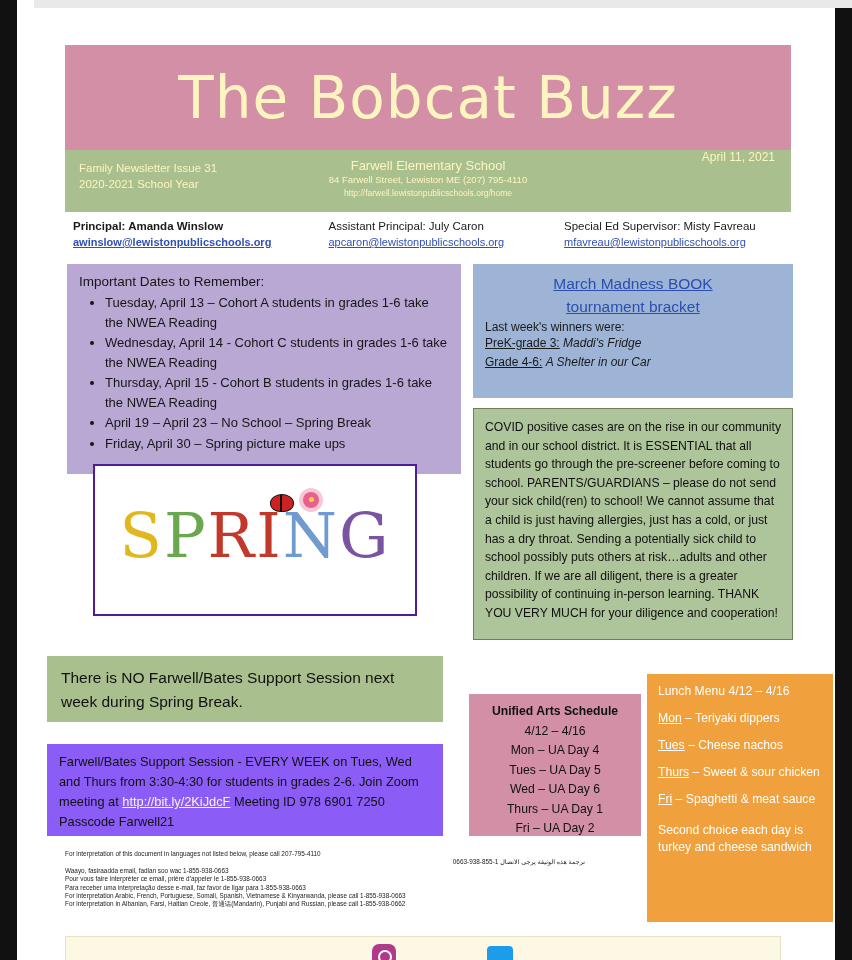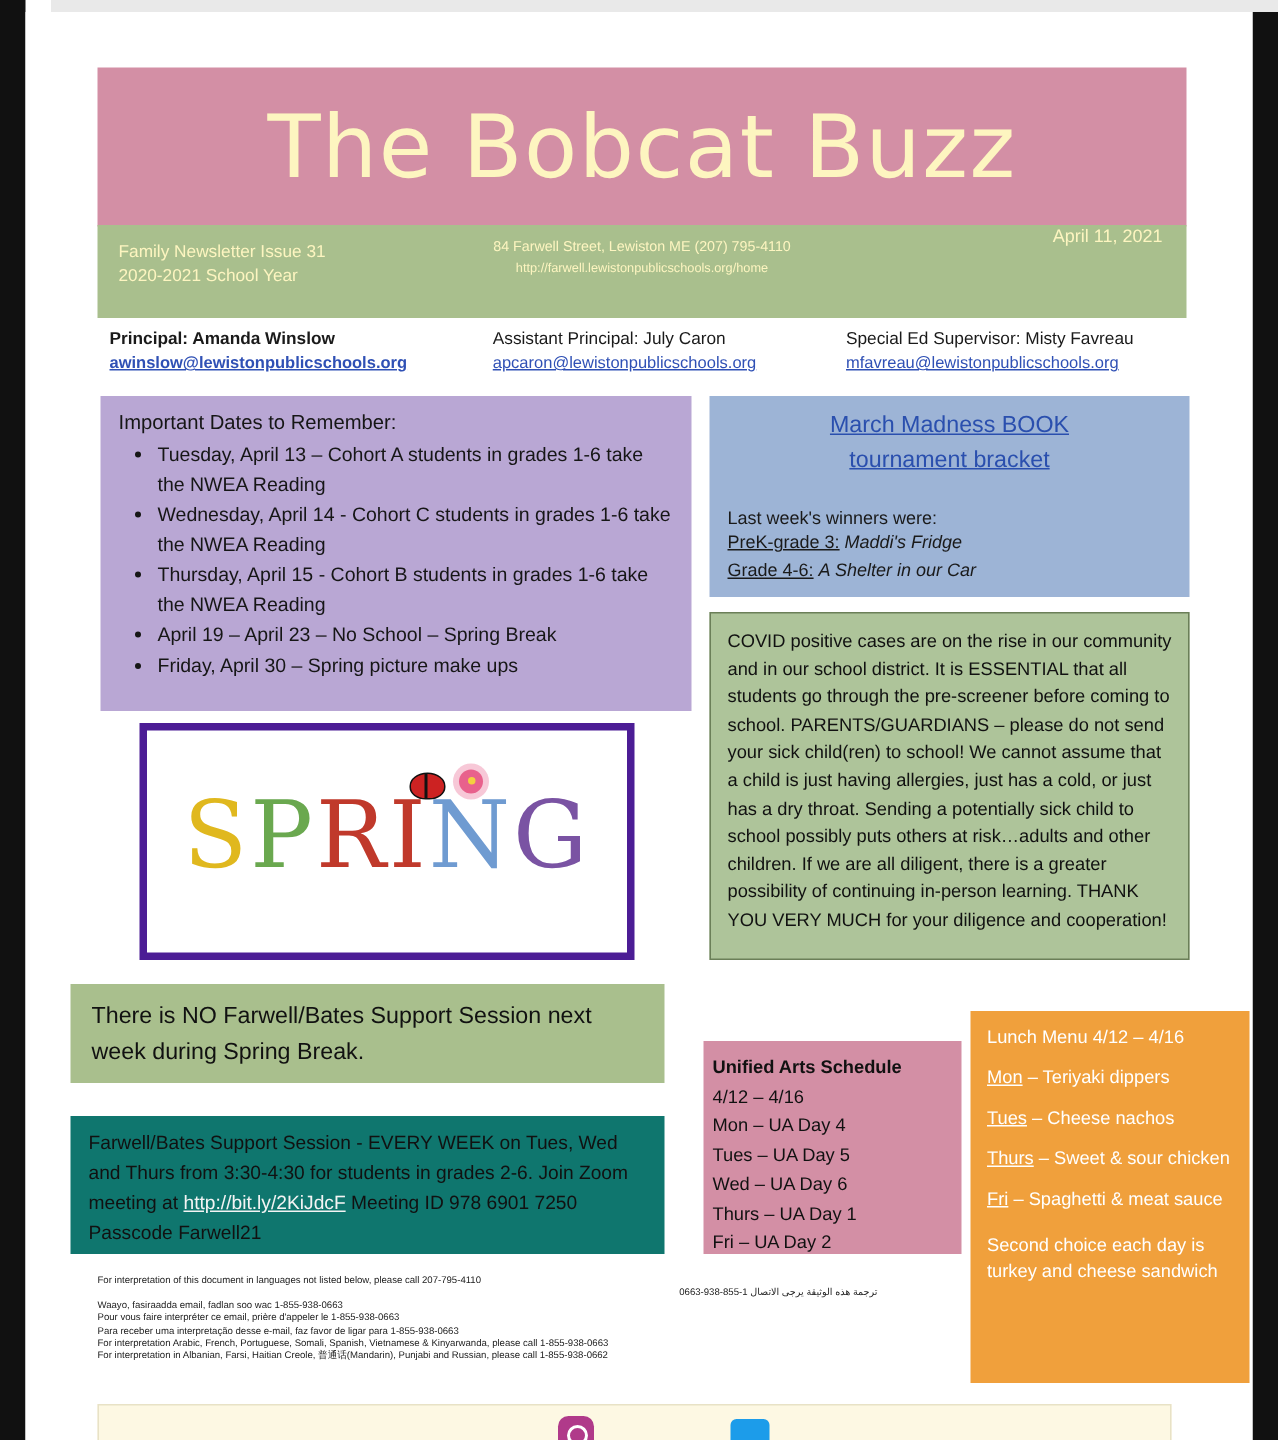--- a/index.html
+++ b/index.html
@@ -132,21 +132,21 @@
     padding: 8px 12px;
     color: #1a1a1a;
   }
   .bracket-title {
     text-align: center;
     color: #2a4fae;
     text-decoration: underline;
     font-size: 15.5px;
     line-height: 23px;
   }
-  .bracket-sub { font-size: 12px; margin-top: 20px; }
+  .bracket-sub { font-size: 12px; margin-top: 2px; }
   .bracket-line { font-size: 12px; line-height: 19px; }
   .bracket-line .cat { text-decoration: underline; }
   .bracket-line .book { font-style: italic; }
 
   
   .covid-box {
     position: absolute;
     left: 456px; top: 400px;
     width: 320px; height: 232px;
     background: #aec49a;
@@ -154,24 +154,24 @@
     box-sizing: border-box;
     padding: 9px 11px;
     font-size: 12.2px;
     line-height: 18.6px;
     color: #111;
   }
 
   
   .spring-img {
     position: absolute;
-    left: 76px; top: 474px;
+    left: 76px; top: 456px;
     width: 320px; height: 148px;
     background: #ffffff;
-    border: 5px solid #4c1d95;
+    border: 2px solid #4c1d95;
     overflow: hidden;
   }
   .spring-word {
     position: absolute;
     left: 0; right: 0; top: 34px;
     text-align: center;
     font-family: "DejaVu Serif", serif;
     font-size: 62px;
     letter-spacing: 2px;
     line-height: 72px;
@@ -222,41 +222,41 @@
     font-size: 15.5px;
     line-height: 24px;
     color: #111;
   }
 
   
   .zoom-box {
     position: absolute;
     left: 30px; top: 736px;
     width: 396px; height: 92px;
-    background: #0f766e;
+    background: #8b5cf6;
     box-sizing: border-box;
     padding: 8px 12px;
     font-size: 12.8px;
     line-height: 20px;
     color: #111;
   }
   .zoom-box .link {
     color: #f4f4f4;
     text-decoration: underline;
   }
 
   
   .ua-box {
     position: absolute;
     left: 452px; top: 686px;
     width: 172px; height: 142px;
     background: #d38fa5;
     box-sizing: border-box;
     padding: 8px 6px;
-    text-align: left;
+    text-align: center;
     color: #111;
     font-size: 12.2px;
     line-height: 19.5px;
   }
   .ua-box .hdr { font-weight: bold; }
 
   
   .lunch-box {
     position: absolute;
     left: 630px; top: 666px;
@@ -342,20 +342,21 @@
     <div class="title-banner">
       <div class="title-text">The Bobcat Buzz</div>
     </div>
 
     <div class="info-bar">
       <div class="info-left">
         <div>Family Newsletter Issue 31</div>
         <div>2020-2021 School Year</div>
       </div>
       <div class="info-center">
+        <div>Farwell Elementary School</div>
         <div class="sub">84 Farwell Street, Lewiston ME (207) 795-4110</div>
         <div class="url">http://farwell.lewistonpublicschools.org/home</div>
       </div>
       <div class="info-right">April 11, 2021</div>
     </div>
 
     <div class="admins">
       <div class="admin-col c1">
         <div>Principal: Amanda Winslow</div>
         <div class="mail">awinslow@lewistonpublicschools.org</div>

